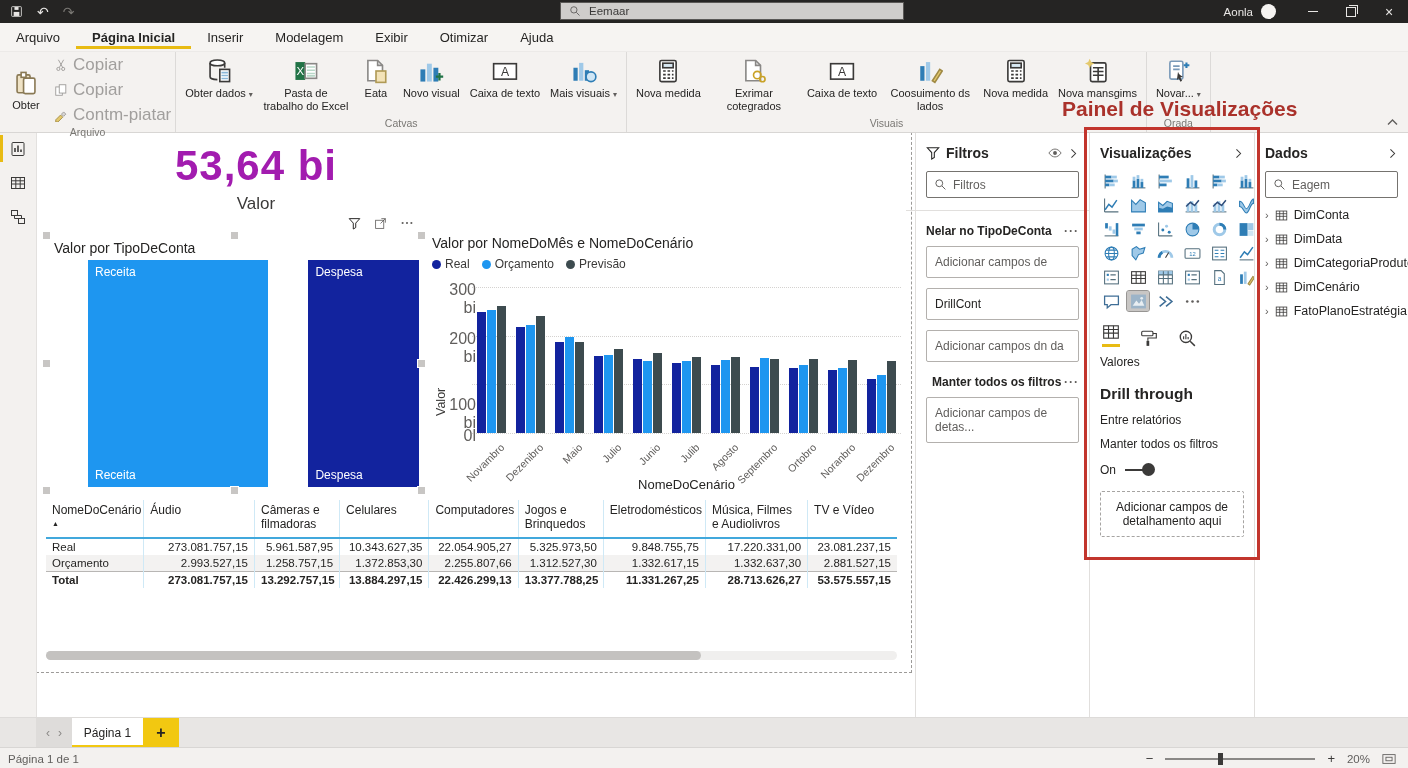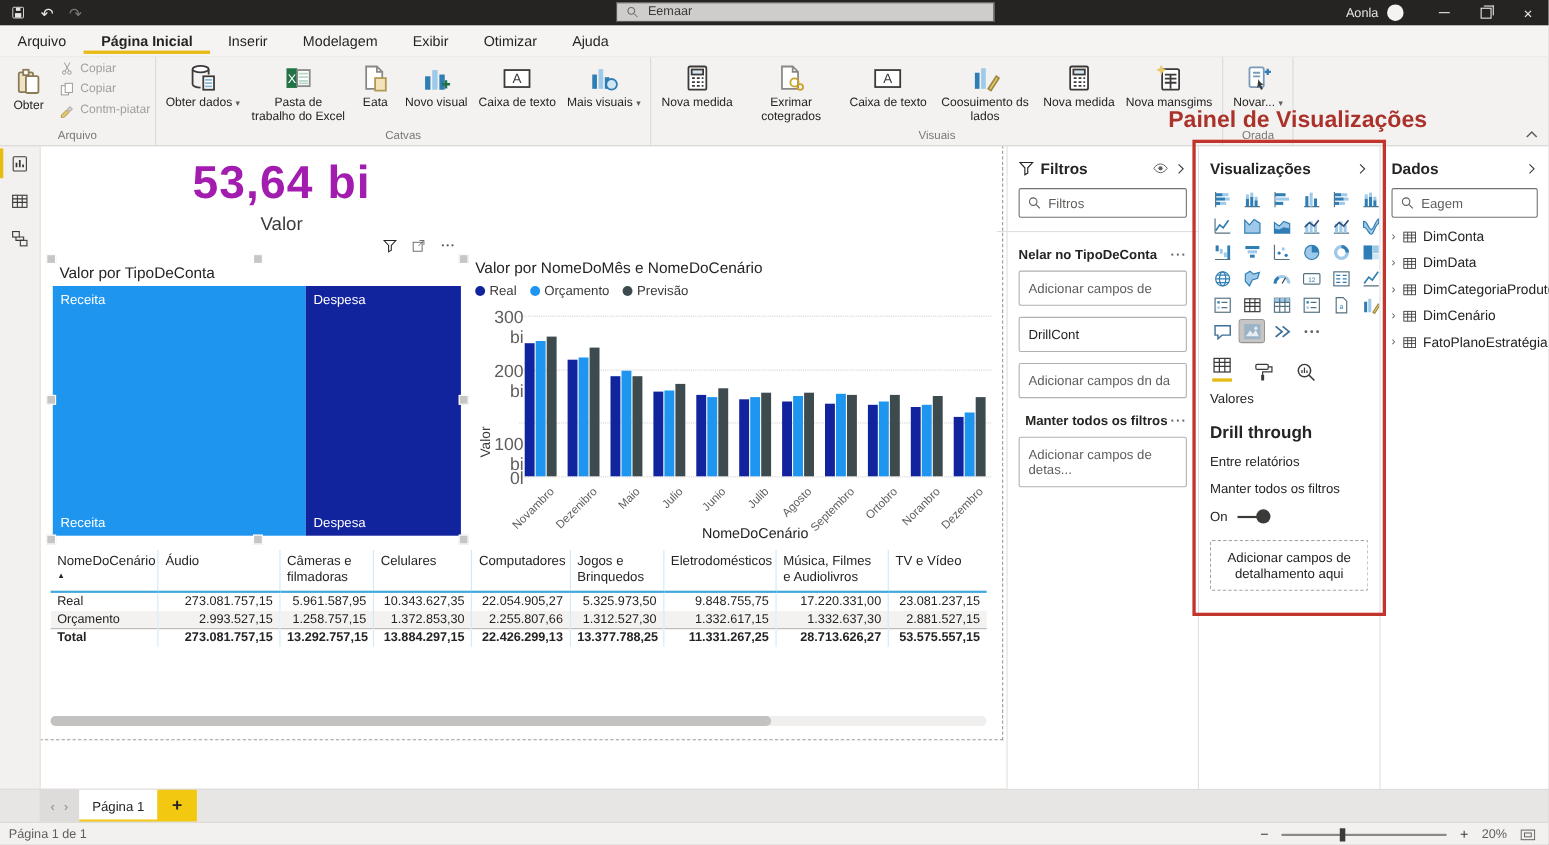--- a/index.html
+++ b/index.html
@@ -35,21 +35,21 @@
   .ribbon{position:absolute;left:0;top:51px;width:1408px;height:81px;background:#f4f2f0;border-bottom:1px solid #d8d6d4;
           display:flex;align-items:stretch;z-index:20;}
   .rgroup{display:flex;flex-direction:column;border-right:1px solid #dcdad8;padding:4px 4px 0;}
   .ritems{display:flex;flex:1;align-items:flex-start;}
   .rlabel{text-align:center;font-size:10.5px;color:#7a7874;padding:1px 0 3px;}
   .ritem{display:flex;flex-direction:column;align-items:center;margin:0 5px;max-width:86px;min-width:34px;
          text-align:center;font-size:11px;line-height:1.2;color:#252423;}
   .ritem .ric{height:32px;display:flex;align-items:center;justify-content:center;}
   .rmix{display:flex;align-items:center;}
   .rstack{display:flex;flex-direction:column;justify-content:center;gap:5px;margin-left:6px;}
-  .rsmall{display:flex;align-items:center;gap:5px;font-size:11px;color:#a19f9d;white-space:nowrap;}
+  .rsmall{display:flex;align-items:center;gap:5px;font-size:17px;color:#a19f9d;white-space:nowrap;}
   .rchev{font-size:8px;color:#605e5c;}
   .ribbon-collapse{position:absolute;right:10px;top:118px;z-index:26;}
 
   
   .redlabel{position:absolute;left:1062px;top:97px;font-size:21px;font-weight:700;color:#aa322b;z-index:60;}
   .redbox{position:absolute;left:1084px;top:127px;width:170px;height:427px;border:3px solid #c2352d;z-index:60;pointer-events:none;}
 
   
   .sidebar{position:absolute;left:0;top:132px;width:36px;height:585px;background:#f3f1ef;border-right:1px solid #e3e1df;z-index:10;}
   .sbitem{position:relative;height:34px;display:flex;align-items:center;justify-content:center;}
@@ -65,21 +65,21 @@
   .cardnum{font-size:42px;font-weight:700;letter-spacing:1px;color:#a21caf;}
   .cardlab{font-size:17px;color:#3b3a39;margin-top:4px;}
 
   
   .viztools{position:absolute;left:312px;top:84px;display:flex;gap:13px;align-items:center;color:#605e5c;}
 
   
   .treemap{position:absolute;left:10px;top:103px;width:375px;height:255px;background:#fff;}
   .tm-title{font-size:14px;color:#252423;padding:5px 8px 2px;}
   .tm-blocks{position:absolute;left:2px;right:2px;top:25px;bottom:3px;display:flex;}
-  .tm-block{position:relative;}
+  .tm-block{position:relative;margin-left:40px;}
   .tm-lab{position:absolute;left:7px;color:#fff;font-size:12px;}
   .tm-lab.top{top:5px;} .tm-lab.bot{bottom:5px;}
   .hdl{position:absolute;width:7px;height:7px;background:#c8c6c4;border:1px solid #fff;z-index:5;}
 
   
   .barviz{position:absolute;left:390px;top:99px;width:486px;height:262px;}
   .bv-title{font-size:14px;color:#252423;padding:4px 6px 2px;}
   .bv-legend{display:flex;gap:4px;align-items:center;padding:4px 6px;font-size:12px;color:#3b3a39;}
   .lg-it{display:flex;align-items:center;gap:4px;margin-right:8px;}
   .lg-dot{width:9px;height:9px;border-radius:50%;}

